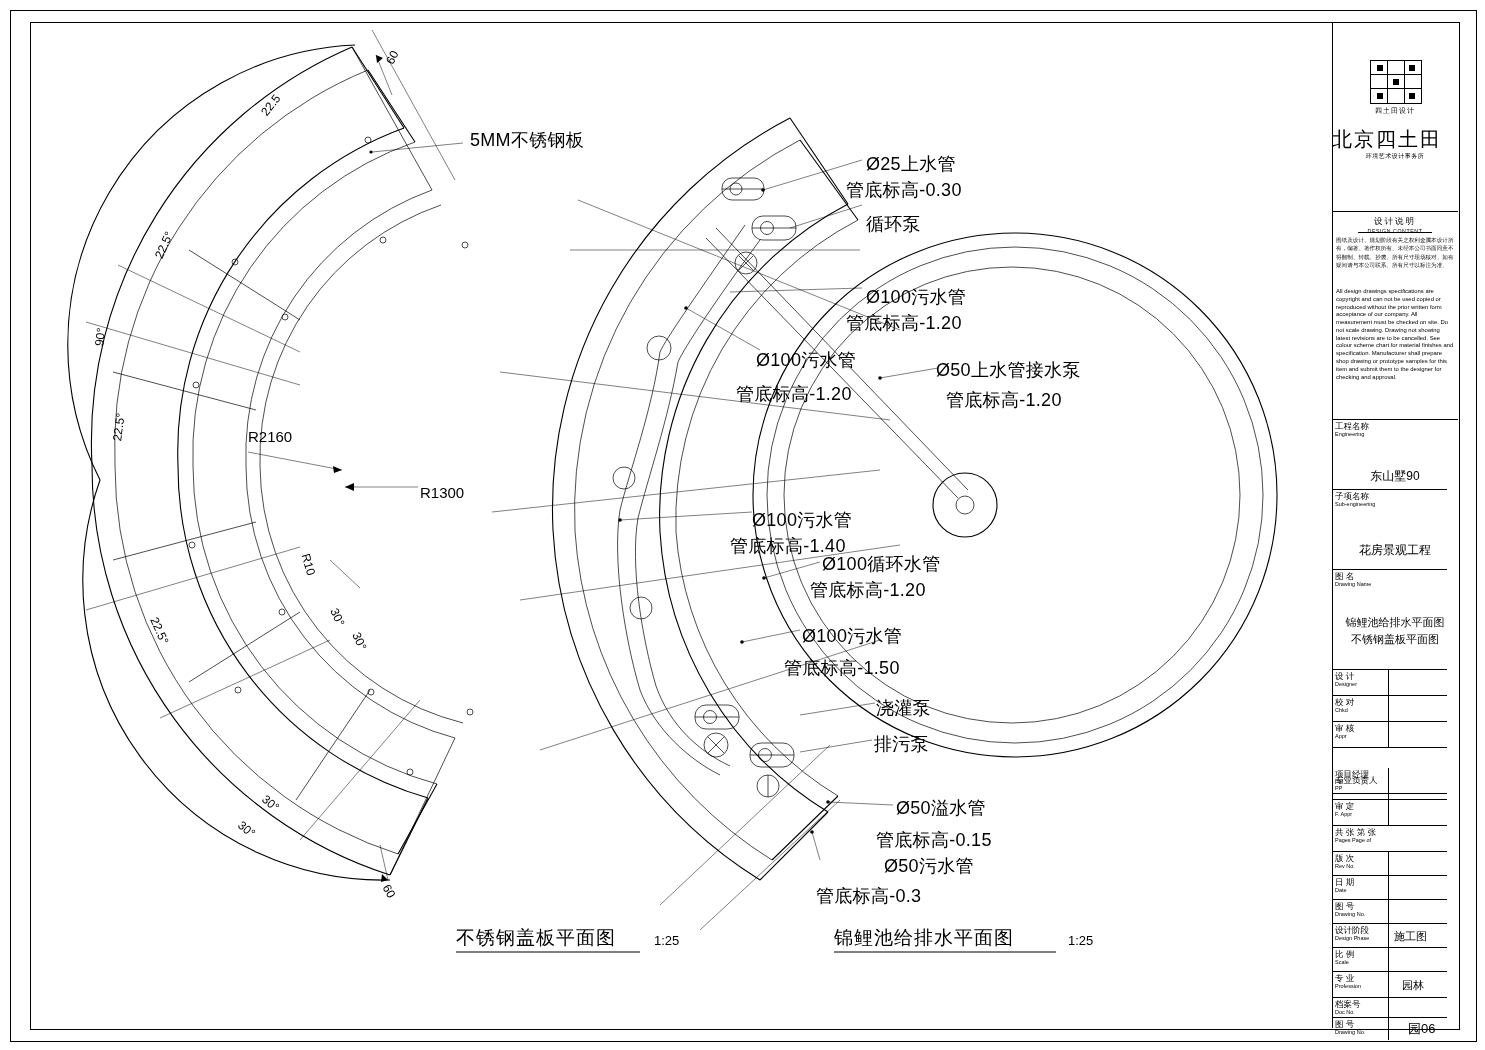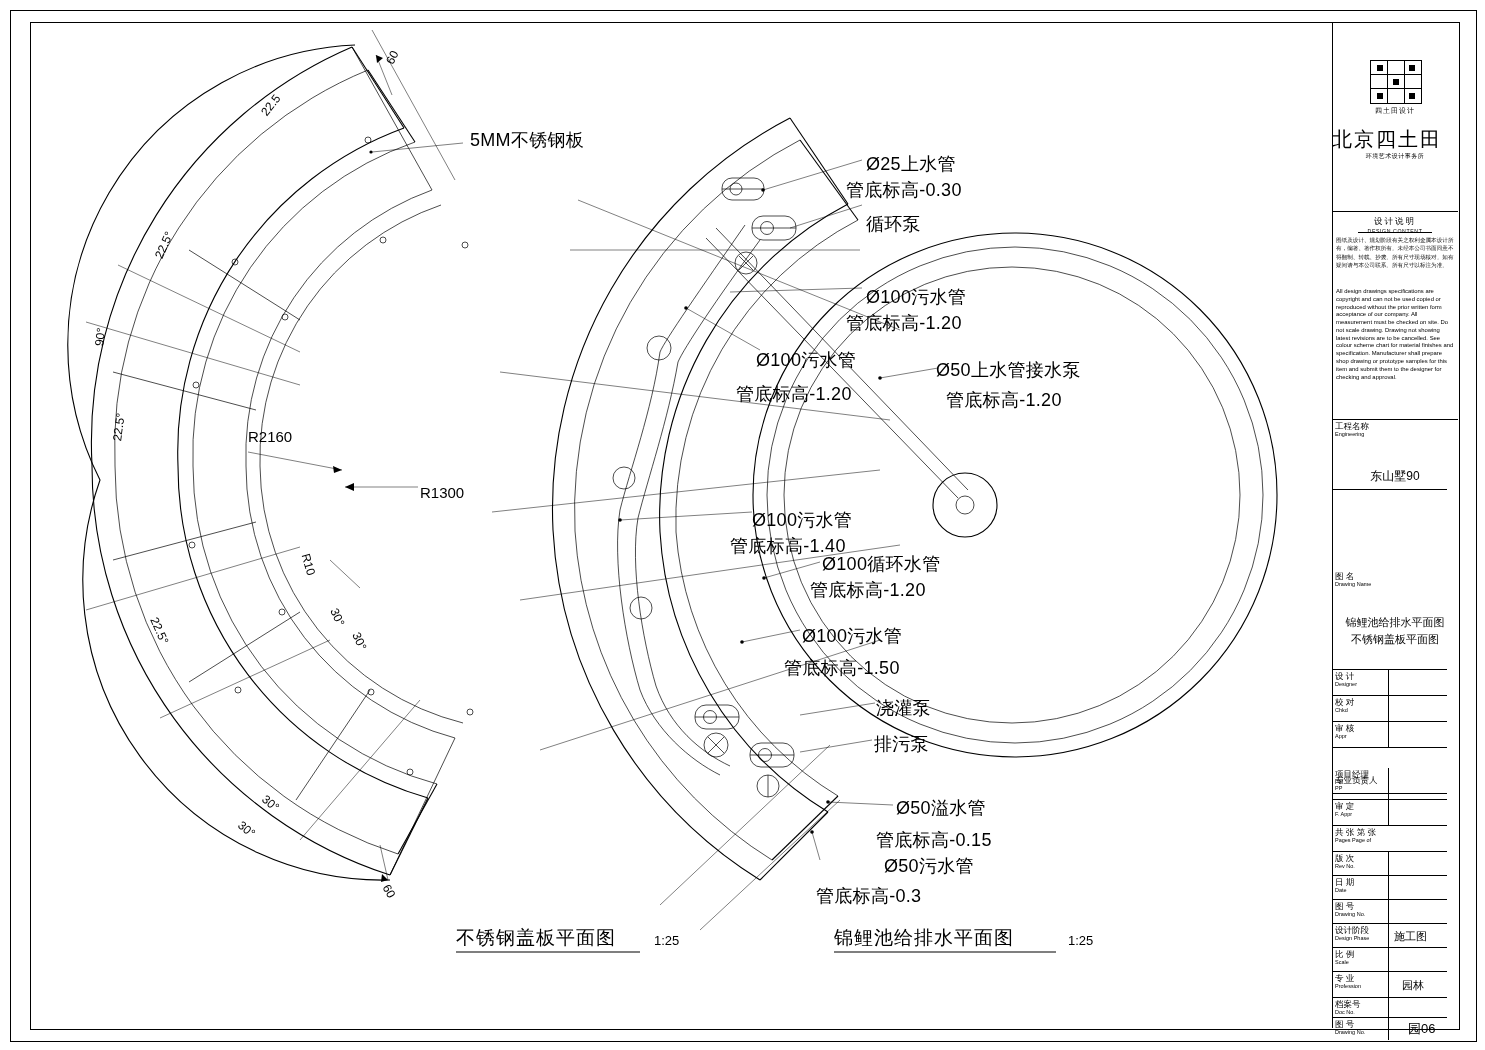--- a/index.html
+++ b/index.html
@@ -320,20 +320,27 @@
   </div>
 
   <div class="tb-row" style="top:420px;height:70px;left:1332px;">
     <div class="k">
       <span>工程名称</span>
       <em>Engineering</em>
     </div>
     <div class="vc" style="top:48px;transform:none;">东山墅90</div>
   </div>
 
+  <div class="tb-row" style="top:490px;height:80px;left:1332px;">
+    <div class="k">
+      <span>子项名称</span>
+      <em>Sub-engineering</em>
+    </div>
+    <div class="vc" style="top:52px;transform:none;">花房景观工程</div>
+  </div>
 
   <div class="tb-row" style="top:570px;height:100px;left:1332px;">
     <div class="k">
       <span>图 名</span>
       <em>Drawing Name</em>
     </div>
     <div style="position:absolute;left:0;top:44px;width:126px;text-align:center;font-size:11px;line-height:1.5;white-space:pre-line;">锦鲤池给排水平面图
 不锈钢盖板平面图</div>
   </div>
 

